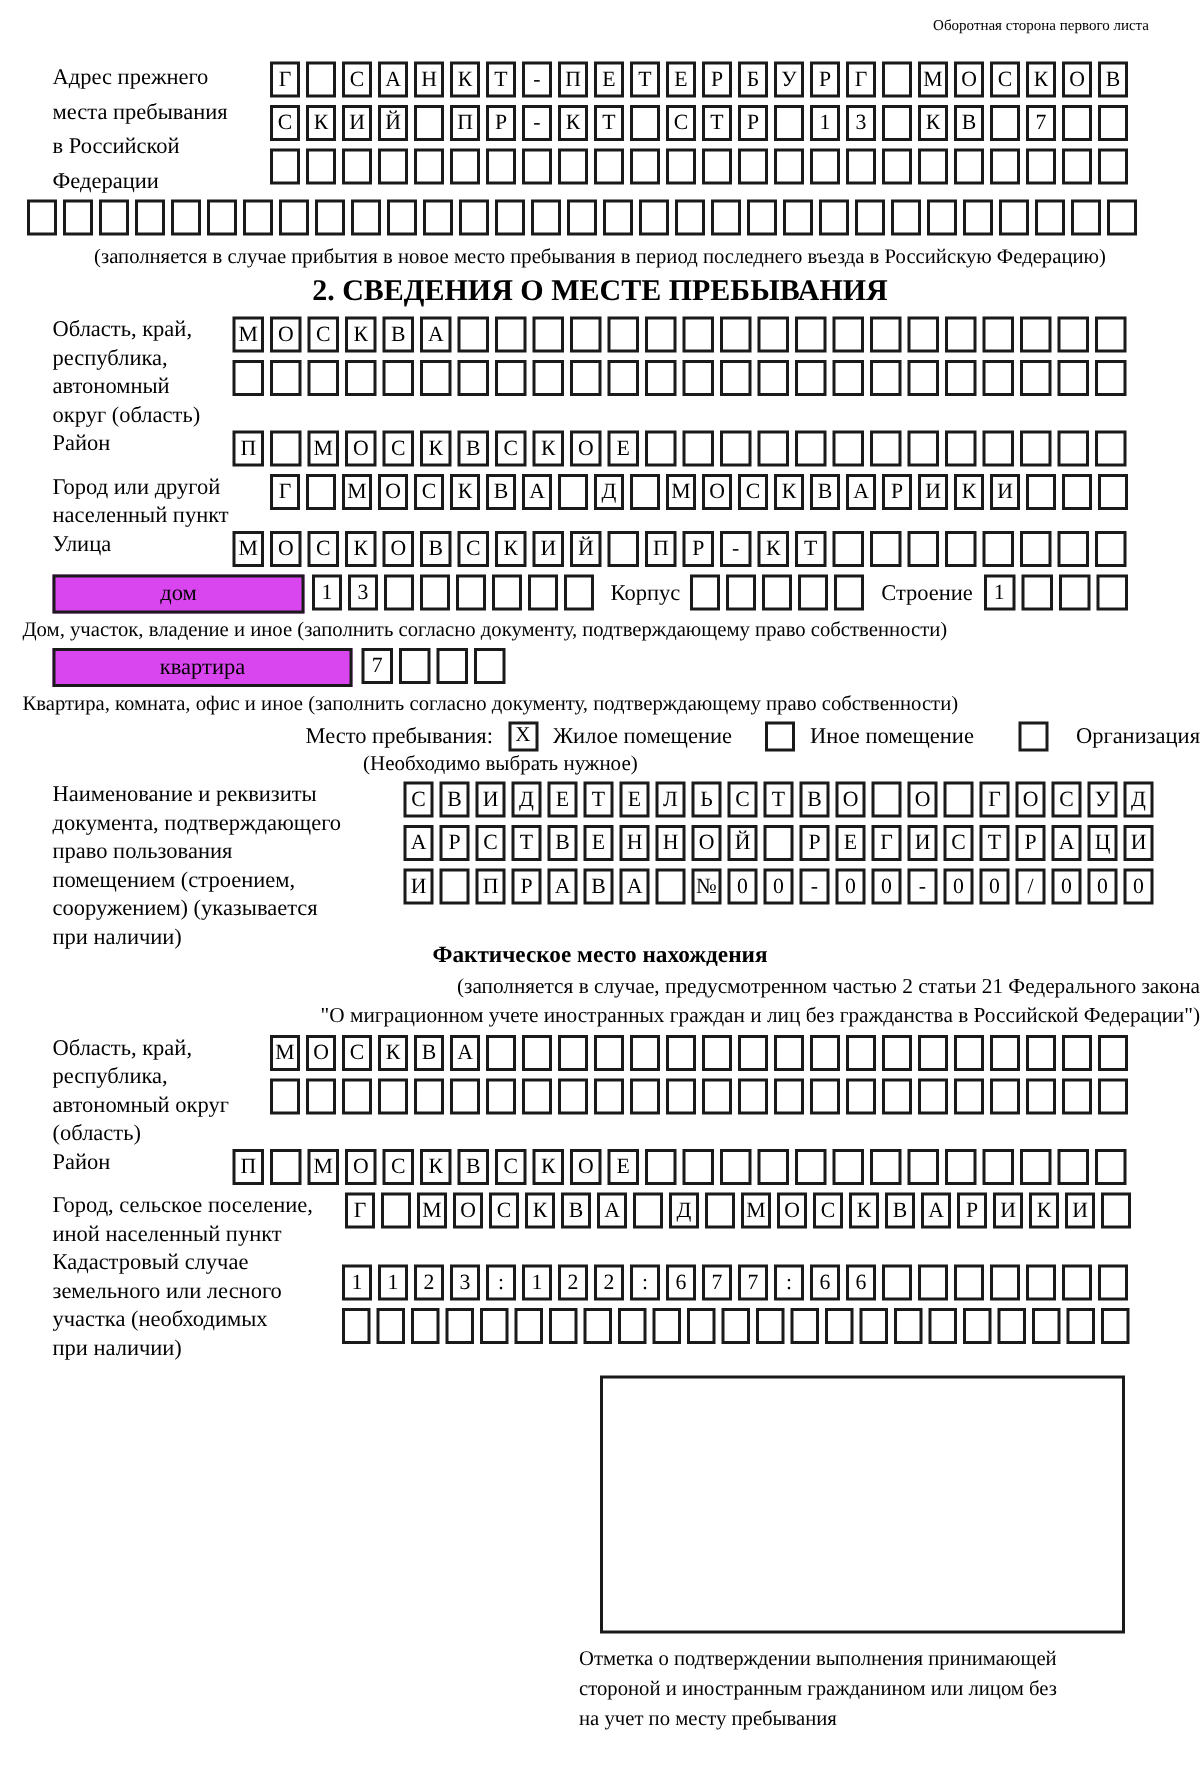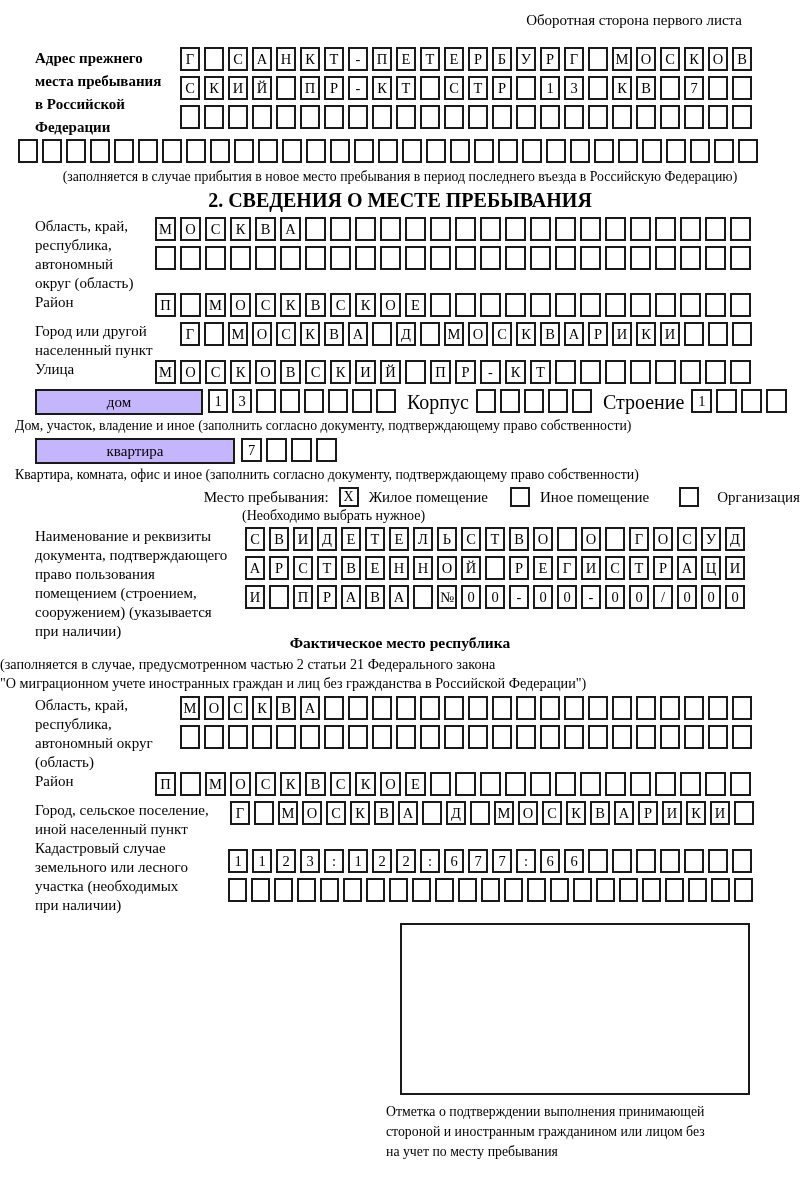--- a/index.html
+++ b/index.html
@@ -1,57 +1,57 @@
 <!DOCTYPE html>
 <html><head>
 <meta charset="utf-8">
 <style>
   html,body{margin:0;padding:0;background:#ffffff;}
   .page{
     width:800px;height:1180px;background:#ffffff;color:#000;
     font-family:"Liberation Serif", serif;
     position:relative;overflow:hidden;
   }
-  .corner{padding:12px 58px 0 0;text-align:right;font-size:15px;}
+  .corner{padding:12px 34px 0 0;text-align:right;font-size:10px;}
 
   .frow{display:flex;align-items:flex-start;padding-left:35px;}
   .flabel{flex-shrink:0;font-size:15px;line-height:19px;}
-  .s1 .flabel{line-height:23px;font-weight:bold;}
+  .s1 .flabel{line-height:23px;}
   .w120{width:120px}.w145{width:145px}.w193{width:193px}.w195{width:195px}.w210{width:210px}
 
   .cellrow{display:flex;margin-bottom:5px;}
   .cell{
     box-sizing:content-box;width:17px;height:20px;border:2px solid #1a1a1a;
     margin-right:4px;display:flex;align-items:center;justify-content:center;
     font-size:14.5px;background:#fff;
   }
   .p24 .cell{width:16px}
   .p23 .cell{width:15px}
   .fullrow{padding-left:18px;}
 
   .caption{font-size:13.8px;line-height:18px;}
   .lcap{padding-left:15px;}
   .center{text-align:center;}
   .h2{font-weight:bold;font-size:20px;text-align:center;margin:3px 0 5px;}
   .fact-title{font-weight:bold;font-size:15.5px;text-align:center;margin:5px 0 3px;}
-  .note-line{font-size:14.2px;text-align:left;line-height:19px;}
+  .note-line{font-size:14.2px;text-align:right;line-height:19px;}
 
   .houserow{display:flex;align-items:flex-start;padding-left:35px;margin-bottom:2px;}
   .wide-box{box-sizing:content-box;border:2px solid #1a1a1a;height:22px;display:flex;
-    align-items:center;justify-content:center;font-size:15px;background:#c4b5fd;}
+    align-items:center;justify-content:center;font-size:15px;background:#d946ef;}
   .house-box{width:164px;margin-right:5px;}
   .apt-box{width:196px;margin-right:6px;}
-  .inline-label{font-size:20px;line-height:26px;margin:0 7px;}
+  .inline-label{font-size:15px;line-height:26px;margin:0 7px;}
 
   .stay-row{display:flex;align-items:center;padding-left:35px;font-size:15px;margin-top:3px;justify-content:flex-end;}
   .cb{box-sizing:content-box;width:16px;height:16px;border:2px solid #1a1a1a;
     display:flex;align-items:center;justify-content:center;font-size:14px;margin:0 10px;}
   .stay-note{padding-left:242px;font-size:14px;line-height:18px;margin-bottom:2px;}
 
-  .doc-block{height:102px;}
+  .doc-block{height:102px;gap:24px;}
 
   .cad-cells{margin-top:10px;}
 
   .stamp-wrap{margin-left:386px;width:378px;margin-top:8px;}
   .stamp-box{width:346px;height:168px;border:2px solid #1a1a1a;margin:0 auto 7px auto;background:#fff;}
   .stamp-caption{font-size:13.8px;line-height:20px;text-align:left;}
   .line{white-space:nowrap;}
 </style>
 </head>
 <body>
@@ -468,21 +468,21 @@
           <div class="cell">0</div>
           <div class="cell">0</div>
           <div class="cell">/</div>
           <div class="cell">0</div>
           <div class="cell">0</div>
           <div class="cell">0</div>
         </div>
     </div>
   </div>
 
-  <div class="fact-title">Фактическое место республика</div>
+  <div class="fact-title">Фактическое место нахождения</div>
   <div>
       <div class="note-line">(заполняется в случае, предусмотренном частью 2 статьи 21 Федерального закона</div>
       <div class="note-line">"О миграционном учете иностранных граждан и лиц без гражданства в Российской Федерации")</div>
     </div>
 
   <div class="frow" style="margin-top:3px">
     <div class="flabel w145">
         <div class="line">Область, край,</div>
         <div class="line">республика,</div>
         <div class="line">автономный округ</div>

